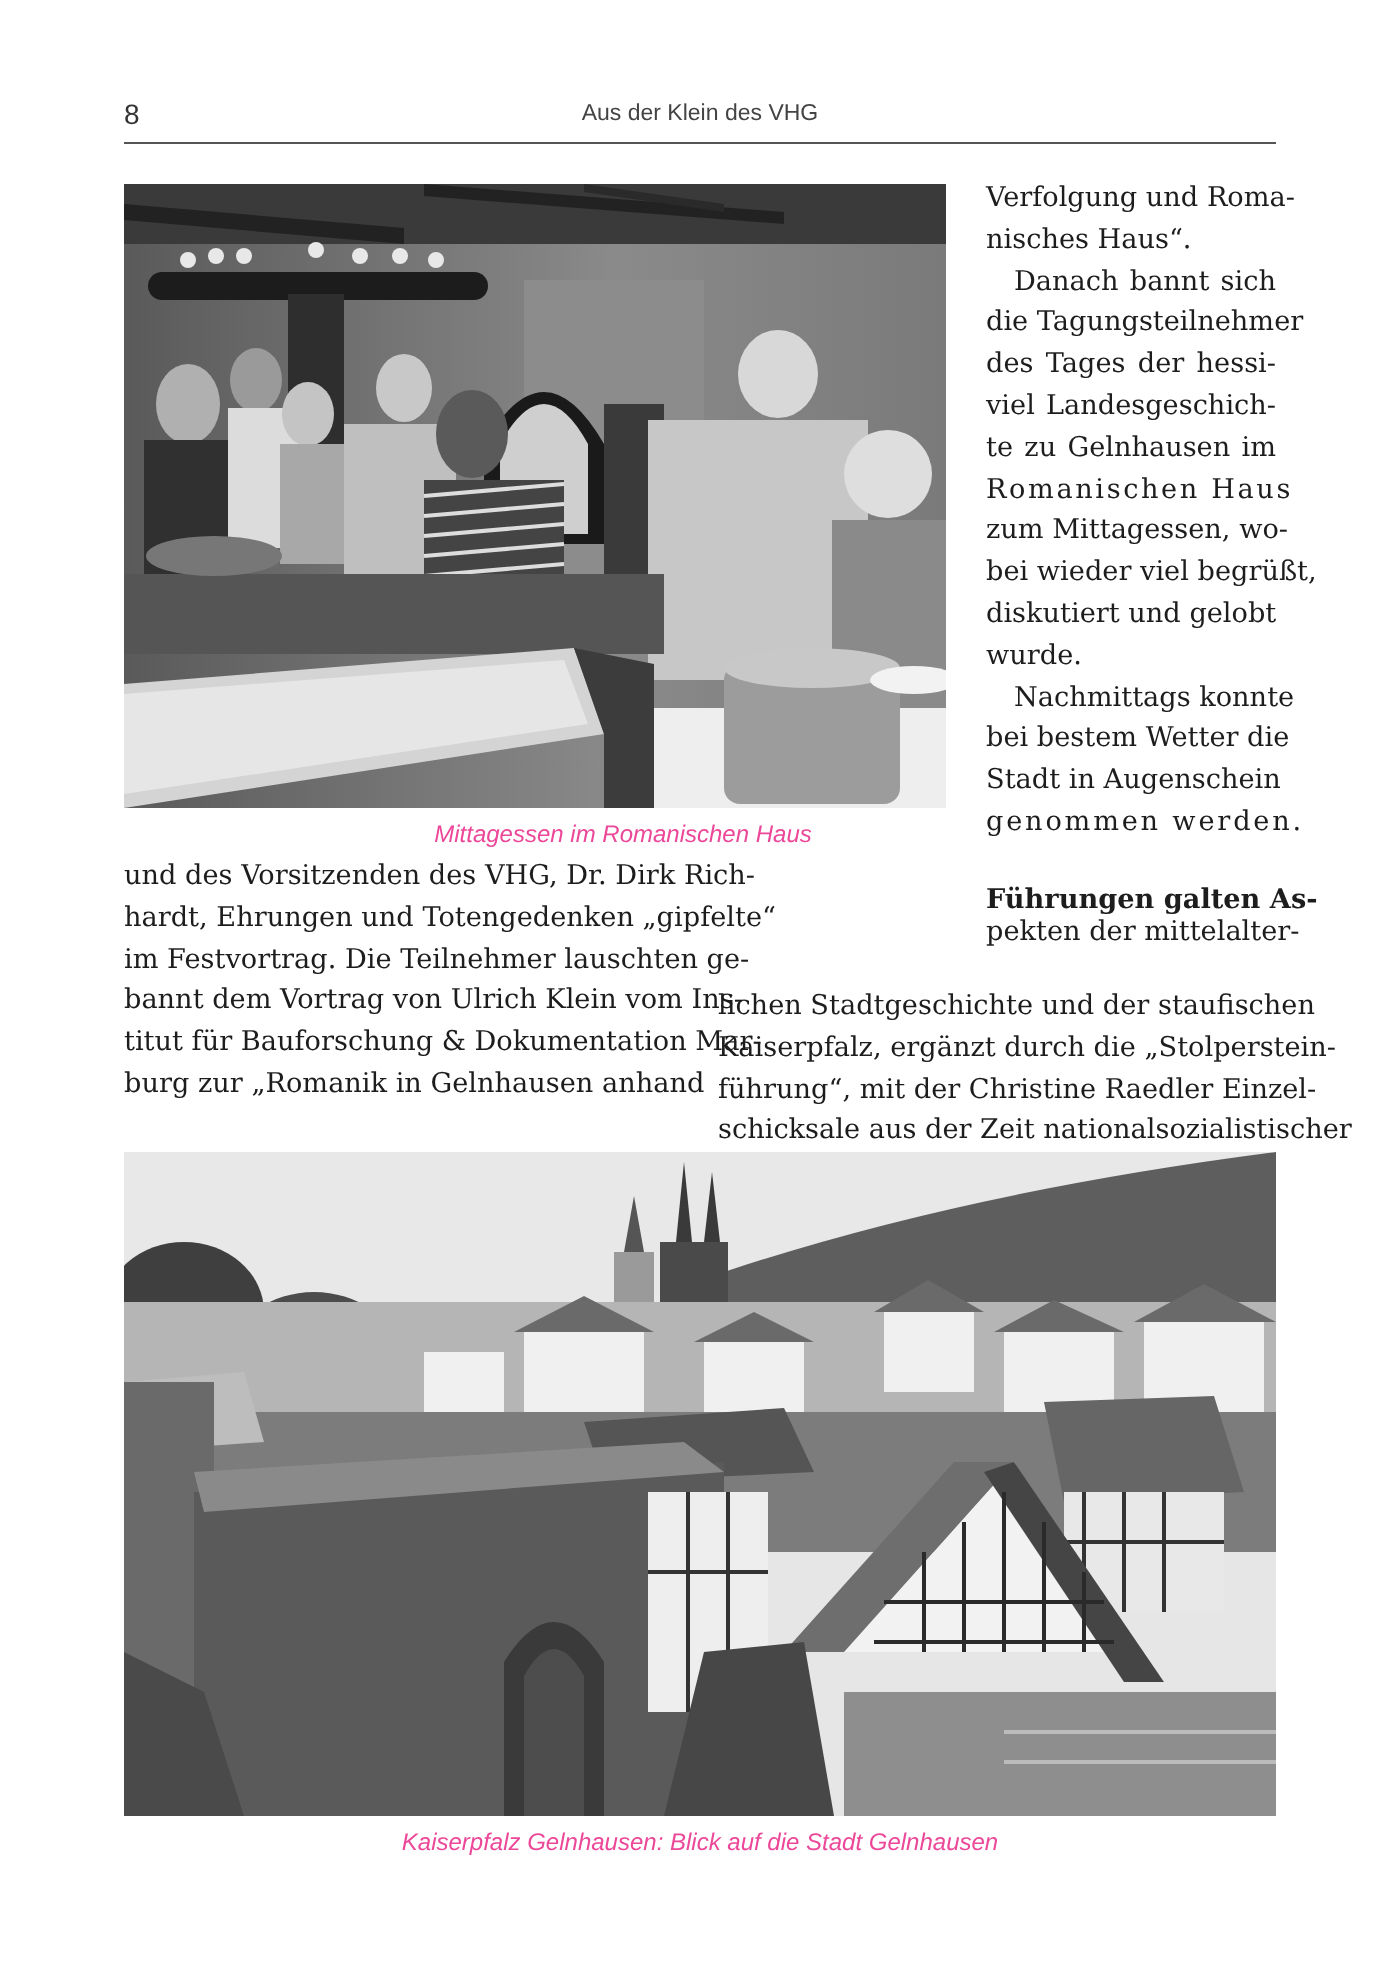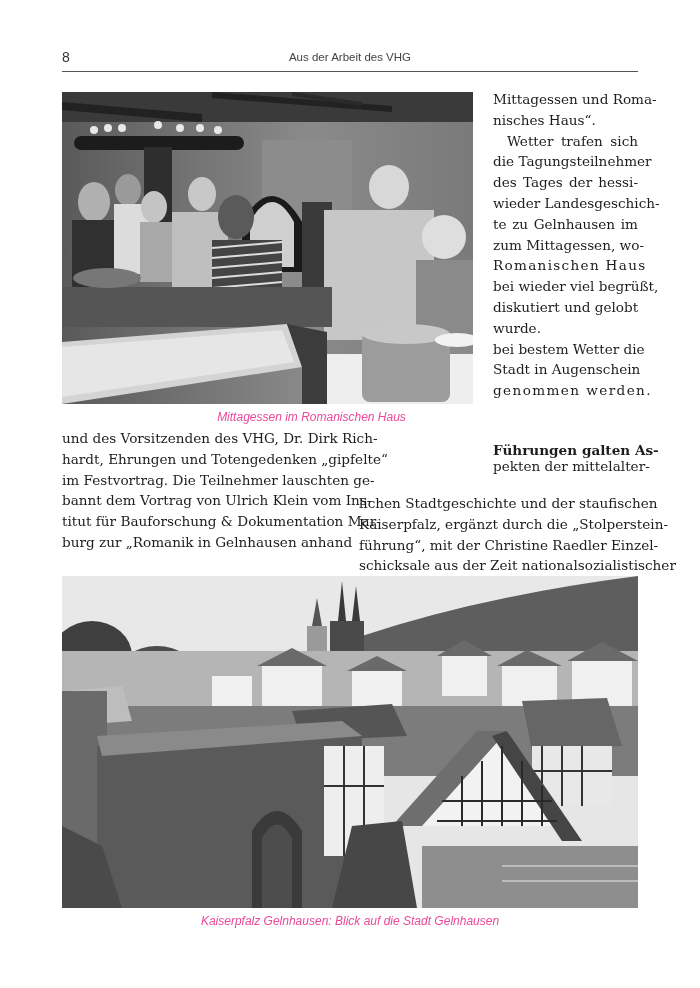--- a/index.html
+++ b/index.html
@@ -19,21 +19,21 @@
   .line.indent { padding-left:14px; }
   .col-right { left:493px; width:145px; top:89px; }
   .col-left { left:62px; width:277px; top:428px; }
   .col-right-b { left:359px; width:279px; top:440px; }
   .col-right-b .line { padding-left:135px; box-sizing:border-box;font-weight:bold; }
 </style>
 </head>
 <body>
 
 <div class="page-num">8</div>
-<div class="running-head">Aus der Arbeit des VHG</div>
+<div class="running-head">Aus der Klein des VHG</div>
 <div class="rule"></div>
 
 <div class="photo photo1">
   <svg width="411" height="312" viewBox="0 0 411 312" xmlns="http://www.w3.org/2000/svg">
     <defs>
       <linearGradient id="wall" x1="0" y1="0" x2="1" y2="0">
         <stop offset="0" stop-color="#5a5a5a"></stop>
           <stop offset="0.6" stop-color="#8a8a8a"></stop>
           <stop offset="1" stop-color="#7a7a7a"></stop>
       </linearGradient>
@@ -97,32 +97,33 @@
     <rect x="265" y="262" width="146" height="50" fill="#eeeeee"></rect>
 
     <rect x="300" y="240" width="88" height="70" rx="8" fill="#9c9c9c"></rect>
     <ellipse cx="344" cy="242" rx="44" ry="10" fill="#c8c8c8"></ellipse>
     <ellipse cx="395" cy="248" rx="22" ry="7" fill="#f2f2f2"></ellipse>
   </svg>
 </div>
 <div class="caption cap1">Mittagessen im Romanischen Haus</div>
 
 <div class="txt col-right">
-  <span class="line">Mittagessen und Roma-</span>
+  <span class="line">Verfolgung und Roma-</span>
   <span class="line last">nisches Haus“.</span>
-  <span class="line indent">Wetter trafen sich</span>
+  <span class="line indent">Danach bannt sich</span>
   <span class="line">die Tagungsteilnehmer</span>
   <span class="line">des Tages der hessi-</span>
-  <span class="line">wieder Landesgeschich-</span>
+  <span class="line">viel Landesgeschich-</span>
   <span class="line">te zu Gelnhausen im</span>
+  <span class="line" style="letter-spacing:1.3px">Romanischen Haus</span>
   <span class="line">zum Mittagessen, wo-</span>
-  <span class="line" style="letter-spacing:1.3px">Romanischen Haus</span>
   <span class="line">bei wieder viel begrüßt,</span>
   <span class="line">diskutiert und gelobt</span>
   <span class="line last">wurde.</span>
+  <span class="line indent">Nachmittags konnte</span>
   <span class="line">bei bestem Wetter die</span>
   <span class="line">Stadt in Augenschein</span>
   <span class="line" style="letter-spacing:1.4px">genommen werden.</span>
 </div>
 
 <div class="txt col-right-b">
   <span class="line" style="padding-left:134px;">Führungen galten As-</span>
 </div>
 <div class="txt" style="left:493px; width:145px; top:456px;">
   <span class="line">pekten der mittelalter-</span>

